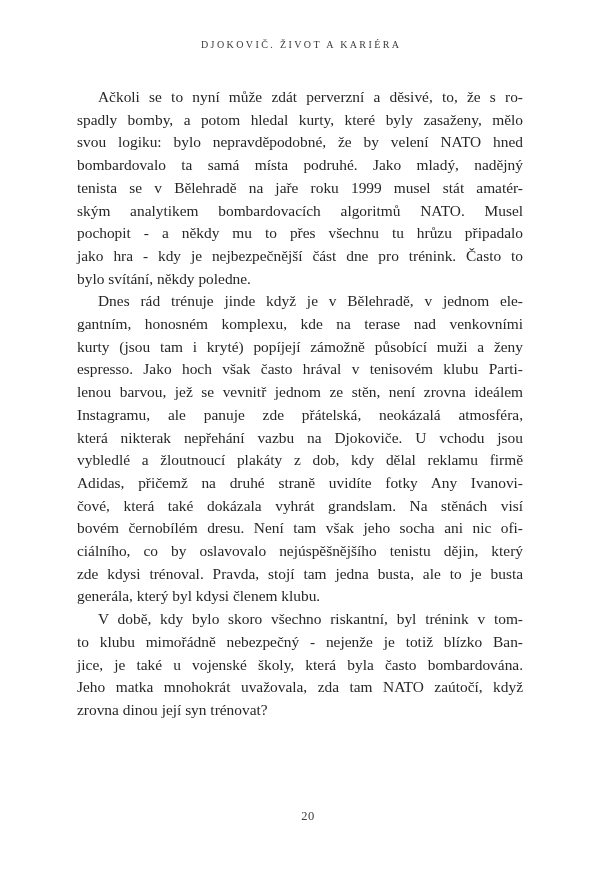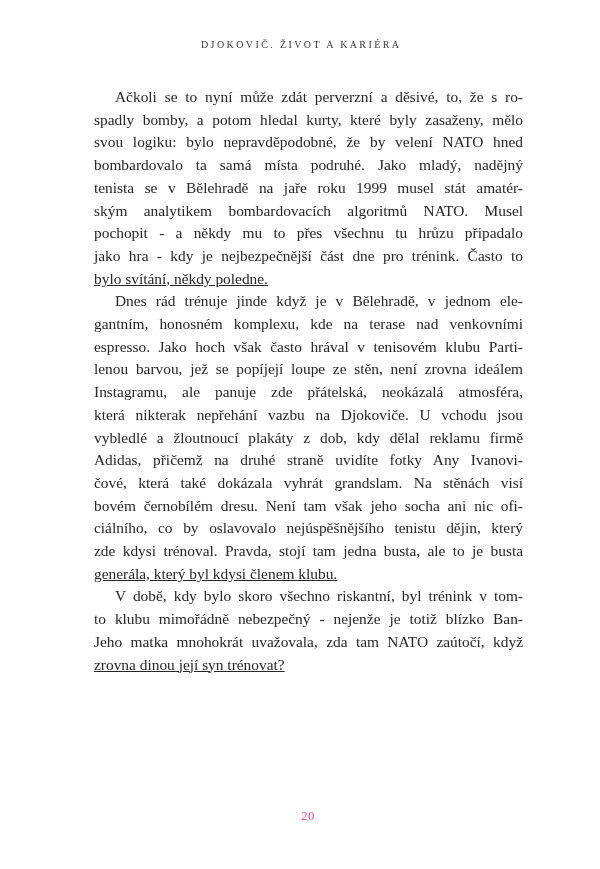--- a/index.html
+++ b/index.html
@@ -32,40 +32,38 @@
     left: 77px;
     width: 446px;
     font-size: 15.4px;
     line-height: 22.7px;
     color: #262626;
   }
   .para { margin: 0; padding: 0; }
   .line {
     text-align: justify;
     text-align-last: justify;
-    margin-left: 17px;
     -moz-text-align-last: justify;
   }
   .line.first {
     text-indent: 21px;
   }
   .line.last {
     text-align-last: left;
-    text-decoration: underline;
     -moz-text-align-last: left;
   }
   .page-number {
     position: absolute;
     top: 809px;
     left: 16px;
     right: 0;
     text-align: center;
     font-size: 12.5px;
     letter-spacing: 0.5px;
-    color: #ec4899;
+    color: #404040;
   }
 </style>
 </head>
 <body>
 
 <div class="page">
   <div class="running-header">DJOKOVIČ. ŽIVOT A KARIÉRA</div>
 
   <div class="body-text">
       <div class="para">
@@ -75,34 +73,36 @@
         <div class="line">bombardovalo ta samá místa podruhé. Jako mladý, nadějný</div>
         <div class="line">tenista se v Bělehradě na jaře roku 1999 musel stát amatér-</div>
         <div class="line">ským analytikem bombardovacích algoritmů NATO. Musel</div>
         <div class="line">pochopit - a někdy mu to přes všechnu tu hrůzu připadalo</div>
         <div class="line">jako hra - kdy je nejbezpečnější část dne pro trénink. Často to</div>
         <div class="line last">bylo svítání, někdy poledne.</div>
       </div>
       <div class="para">
         <div class="line first">Dnes rád trénuje jinde když je v Bělehradě, v jednom ele-</div>
         <div class="line">gantním, honosném komplexu, kde na terase nad venkovními</div>
+        <div class="line">kurty (jsou tam i kryté) popíjejí zámožně působící muži a ženy</div>
         <div class="line">espresso. Jako hoch však často hrával v tenisovém klubu Parti-</div>
-        <div class="line">lenou barvou, jež se popíjejí loupe ze stěn, není zrovna ideálem</div>
+        <div class="line">lenou barvou, jež se vevnitř jednom ze stěn, není zrovna ideálem</div>
         <div class="line">Instagramu, ale panuje zde přátelská, neokázalá atmosféra,</div>
         <div class="line">která nikterak nepřehání vazbu na Djokoviče. U vchodu jsou</div>
         <div class="line">vybledlé a žloutnoucí plakáty z dob, kdy dělal reklamu firmě</div>
         <div class="line">Adidas, přičemž na druhé straně uvidíte fotky Any Ivanovi-</div>
         <div class="line">čové, která také dokázala vyhrát grandslam. Na stěnách visí</div>
         <div class="line">bovém černobílém dresu. Není tam však jeho socha ani nic ofi-</div>
         <div class="line">ciálního, co by oslavovalo nejúspěšnějšího tenistu dějin, který</div>
         <div class="line">zde kdysi trénoval. Pravda, stojí tam jedna busta, ale to je busta</div>
         <div class="line last">generála, který byl kdysi členem klubu.</div>
       </div>
       <div class="para">
         <div class="line first">V době, kdy bylo skoro všechno riskantní, byl trénink v tom-</div>
         <div class="line">to klubu mimořádně nebezpečný - nejenže je totiž blízko Ban-</div>
+        <div class="line">jice, je také u vojenské školy, která byla často bombardována.</div>
         <div class="line">Jeho matka mnohokrát uvažovala, zda tam NATO zaútočí, když</div>
         <div class="line last">zrovna dinou její syn trénovat?</div>
       </div>
     </div>
 
   <div class="page-number">20</div>
 </div>
 
 </body></html>

